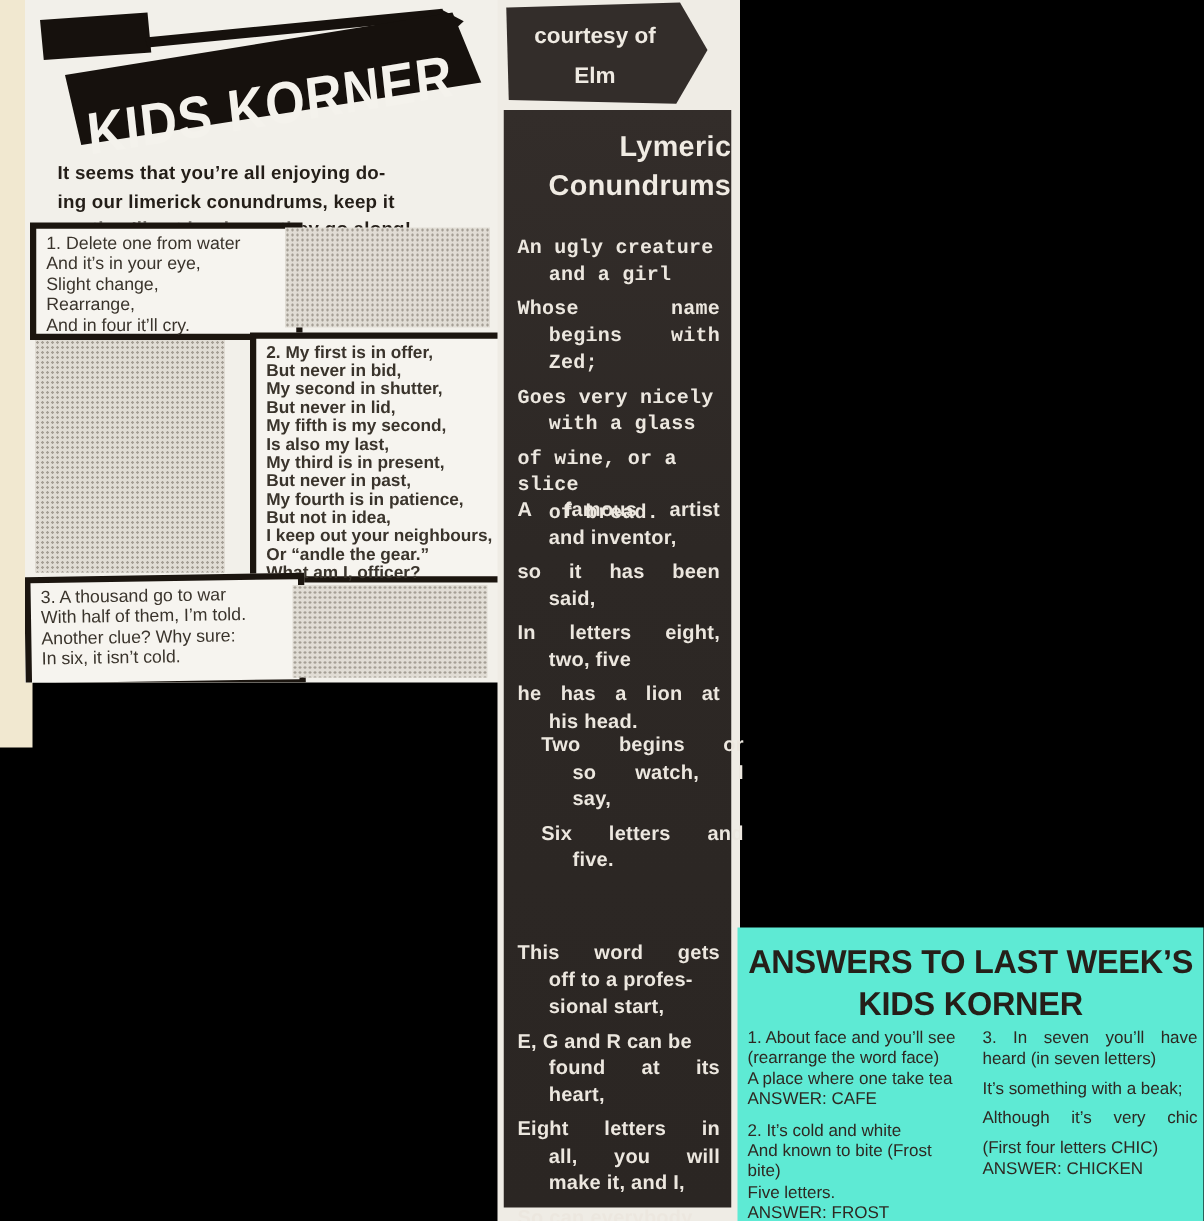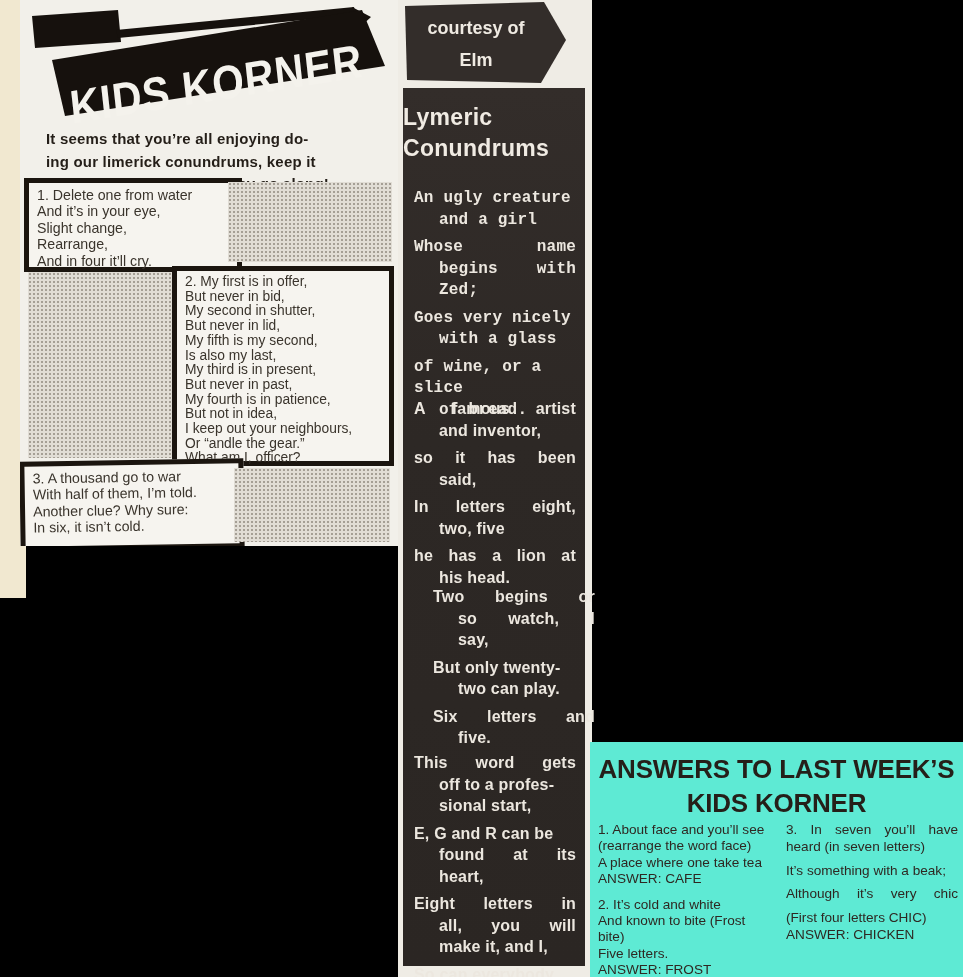--- a/index.html
+++ b/index.html
@@ -9,37 +9,37 @@
   
   .cream-strip{position:absolute;left:0;top:0;width:26px;height:598px;background:#f1e8d0;}
   .clip-left{position:absolute;left:20px;top:0;width:380px;height:546px;background:#f2f0ea;overflow:hidden;}
   .masthead{position:absolute;left:8px;top:4px;width:370px;height:124px;}
   .intro{position:absolute;left:26px;top:128px;width:352px;font-size:15px;line-height:22.5px;font-weight:bold;color:#241e18;letter-spacing:.2px;}
 
   .rbox{position:absolute;background:#f6f4ef;border:5px solid #1b150f;color:#3a342c;
         font-size:13.8px;padding:4px 8px;}
   .rbox .ln{white-space:nowrap;}
   .rbox1{left:4px;top:178px;width:192px;height:76px;line-height:16.4px;font-size:14.2px;}
-  .rbox2{left:152px;top:266px;width:196px;height:182px;line-height:14.7px;}
+  .rbox2{left:180px;top:266px;width:196px;height:182px;line-height:14.7px;font-weight:bold;}
   .rbox3{left:0px;top:460px;width:198px;height:72px;line-height:16.4px;font-size:14.2px;transform:rotate(-0.9deg);}
 
   .dots{position:absolute;background-color:#e1ddd5;
         background-image:radial-gradient(#a59f95 1.05px, transparent 1.15px);
         background-size:4px 4px;}
   .dotsA{left:208px;top:182px;width:164px;height:80px;}
   .dotsB{left:8px;top:272px;width:152px;height:186px;}
   .dotsC{left:214px;top:468px;width:156px;height:74px;}
 
   
   .mid-backing{position:absolute;left:398px;top:0;width:194px;height:977px;background:#efece5;}
   .courtesy{position:absolute;left:398px;top:0;width:194px;height:92px;}
   .dark-col{position:absolute;left:403px;top:88px;width:182px;height:878px;
             background:linear-gradient(180deg,#332d2a 0%,#2d2825 40%,#2b2623 100%);
             color:#ece7df;}
-  .dark-col .title{position:absolute;left:0;top:14px;width:100%;text-align:left;
+  .dark-col .title{position:absolute;left:0;top:14px;width:100%;text-align:right;
             font-size:23px;font-weight:bold;line-height:31px;letter-spacing:.3px;color:#f0ebe3;}
   .stanza{position:absolute;left:11px;width:162px;font-size:16px;font-weight:bold;line-height:21.5px;letter-spacing:.2px;}
   .stanza1{top:100px;font-family:Liberation Mono, monospace;} .stanza2{top:310px;} .stanza3{top:498px;margin-left:19px;} .stanza4{top:664px;}
 
   
   .grp{margin-bottom:6px;}
   .grp:last-child{margin-bottom:0;}
   .ln.ind{padding-left:25px;}
   .ln.sp{display:flex;justify-content:space-between;}
 
@@ -202,24 +202,20 @@
             <span>or</span>
           </div>
           <div class="ln ind sp">
             <span>so</span>
             <span>watch,</span>
             <span>I</span>
           </div>
           <div class="ln ind">say,</div>
         </div>
         <div class="grp">
-          <div class="ln">But only twenty-</div>
-          <div class="ln ind">two can play.</div>
-        </div>
-        <div class="grp">
           <div class="ln sp">
             <span>Six</span>
             <span>letters</span>
             <span>and</span>
           </div>
           <div class="ln ind">five.</div>
         </div>
       </div>
     <div class="stanza stanza4">
         <div class="grp">

